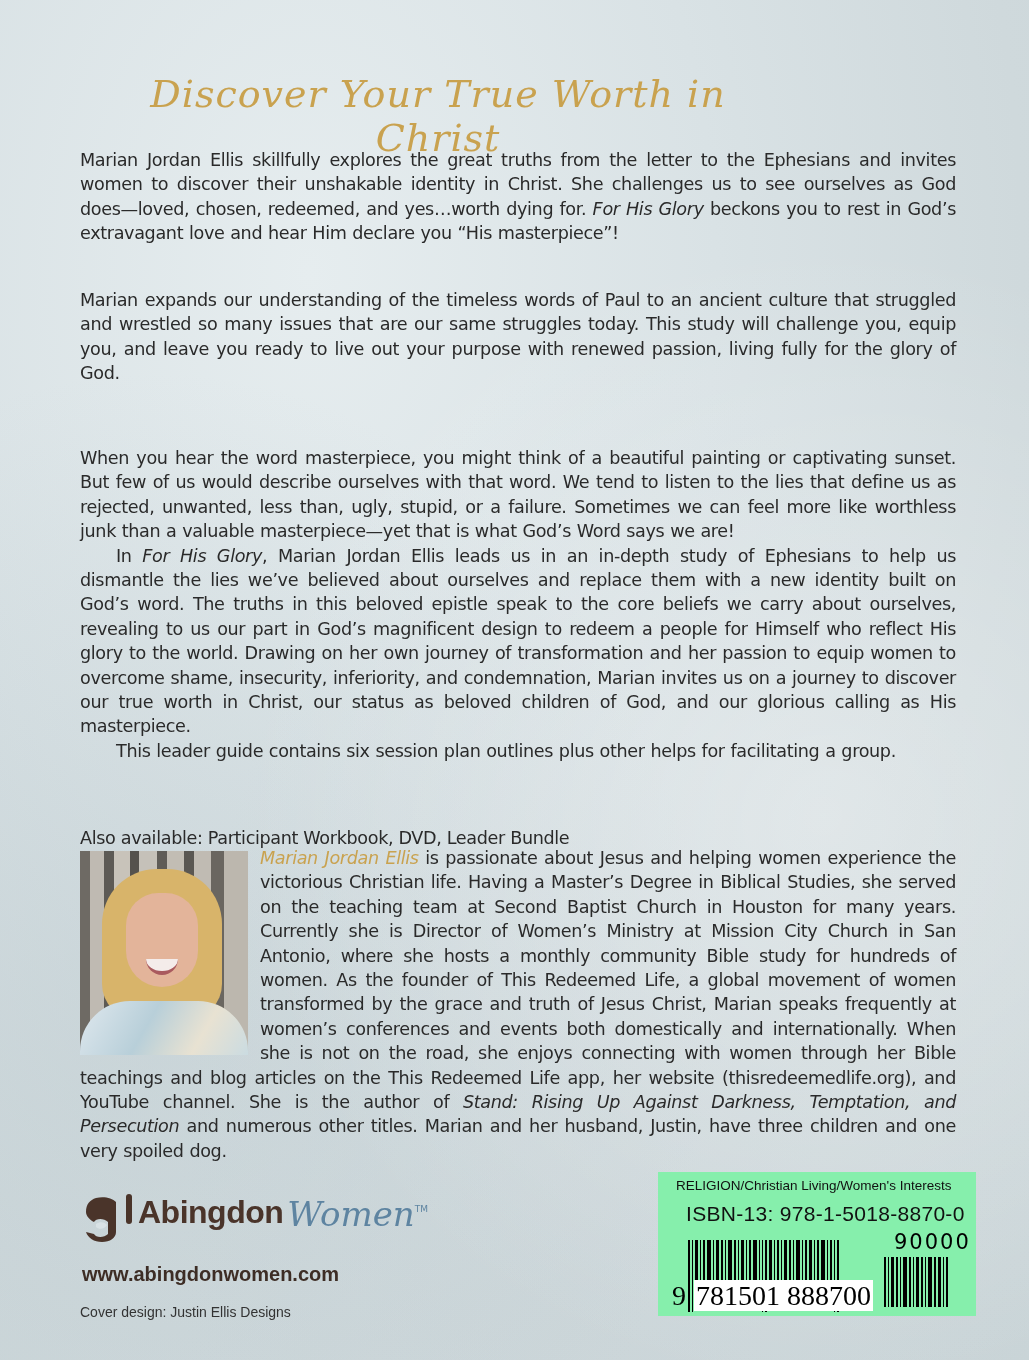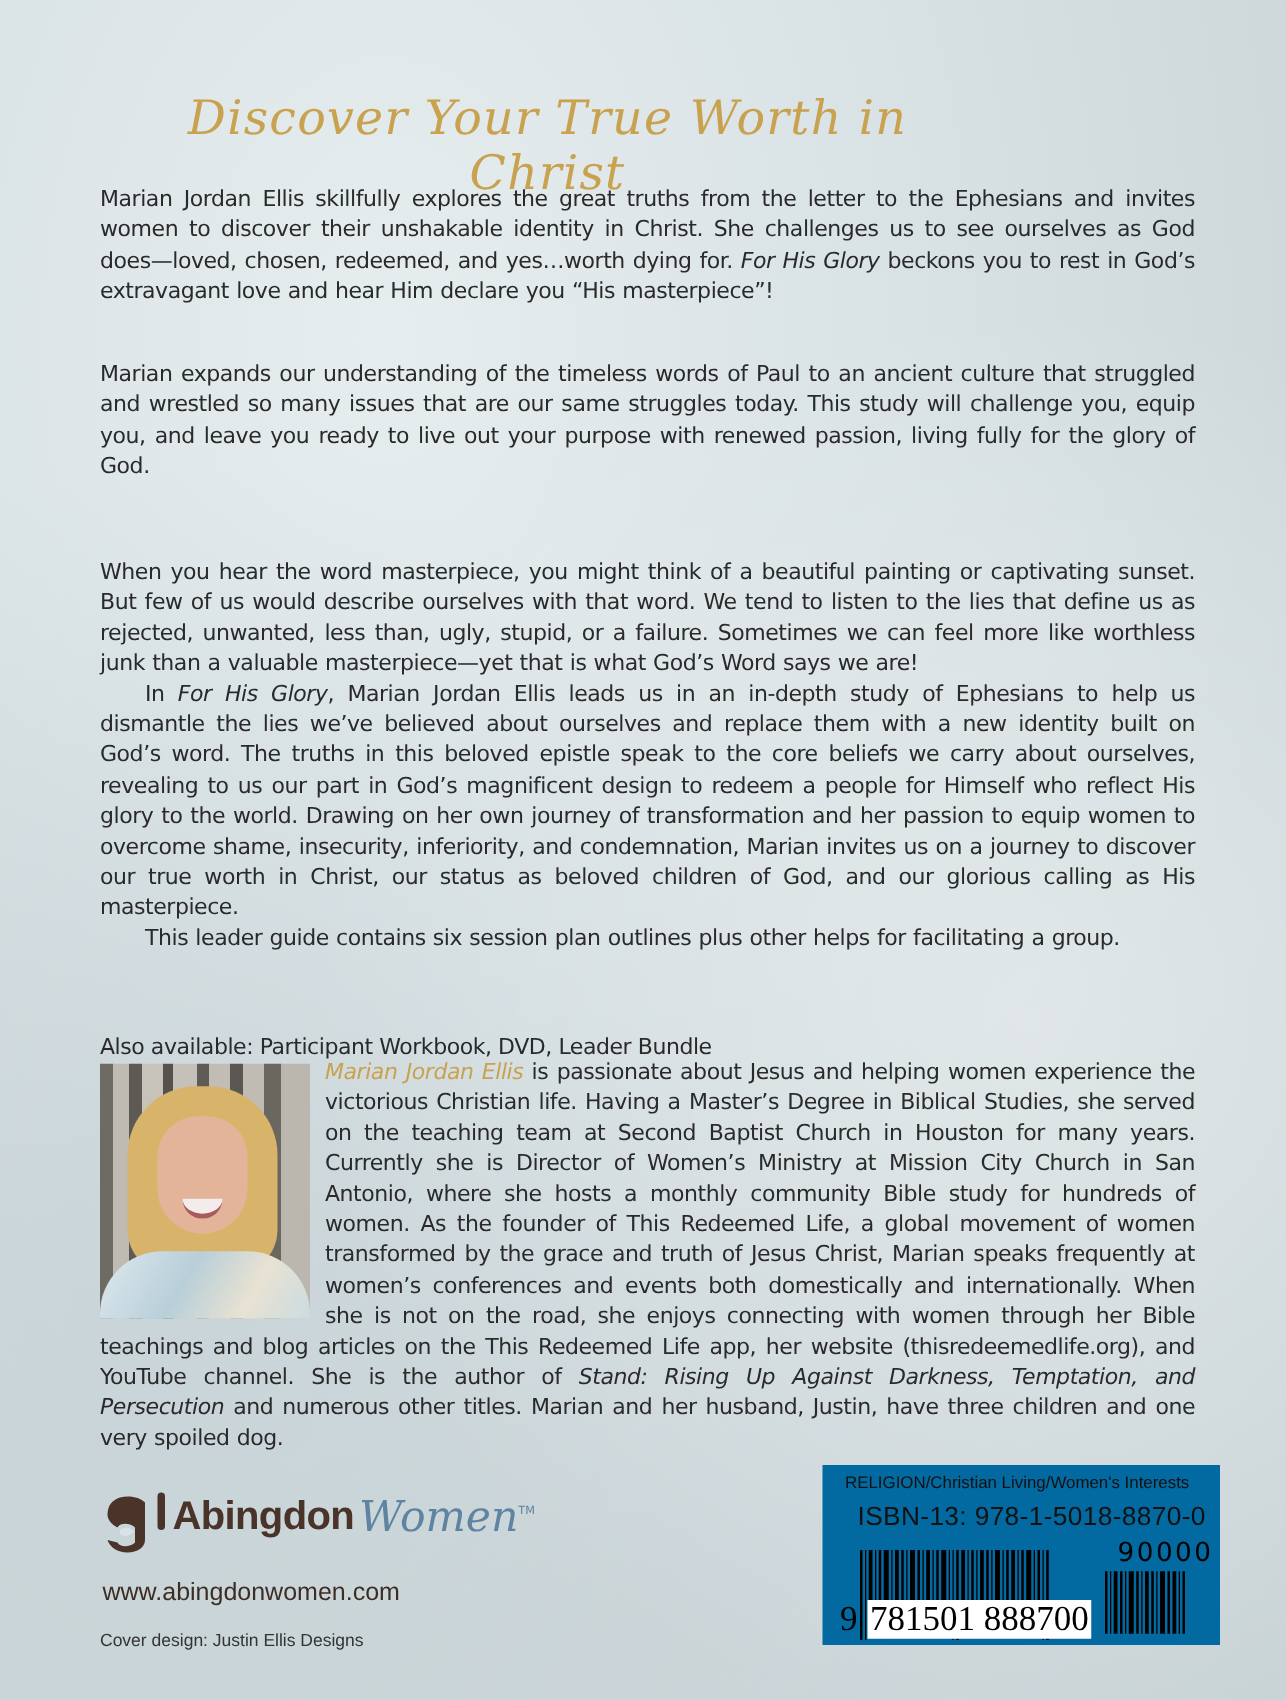--- a/index.html
+++ b/index.html
@@ -47,24 +47,24 @@
   .photo .hair { position: absolute; left: 22px; top: 18px; width: 120px; height: 150px; border-radius: 55px 55px 35px 35px; background: #d8b46a; }
   .photo .face { position: absolute; left: 46px; top: 42px; width: 72px; height: 94px; border-radius: 36px 36px 40px 40px; background: #e3b49a; }
   .photo .smile { position: absolute; left: 66px; top: 108px; width: 32px; height: 12px; border-radius: 0 0 16px 16px; background: #f4ecea; border-bottom: 4px solid #a95a5e; }
   .photo .shirt { position: absolute; left: 0; top: 150px; width: 168px; height: 60px; border-radius: 50px 50px 0 0; background: linear-gradient(120deg, #dfe8ee, #b8cfd9 40%, #e8e2d2 70%, #c9dbe2); }
   .logo { position: absolute; left: 82px; top: 1194px; height: 50px; display: flex; }
   .logo-mark { width: 40px; height: 50px; position: relative; }
   .logo-bar { width: 6px; height: 30px; background: #4a342a; border-radius: 3px; margin: 0 6px 0 4px; }
   .logo-abingdon { font-family: "Liberation Sans", sans-serif; font-size: 32px; font-weight: bold; color: #4a342a; letter-spacing: -0.5px; }
   .logo-women { font-family: "DejaVu Serif", serif; font-style: italic; font-size: 34px; color: #5e84a1; margin-left: 4px; }
   .logo-tm { font-size: 9px; color: #5e84a1; align-self: flex-start; margin-top: 10px; }
-  .website { position: absolute; left: 82px; top: 1263px; font-family: "Liberation Sans", sans-serif; font-weight: normal; font-size: 20px; color: #3d2d25; }
+  .website { position: absolute; left: 82px; top: 1263px; font-family: "Liberation Sans", sans-serif; font-weight: bold; font-size: 20px; color: #3d2d25; }
   .credit { position: absolute; left: 80px; top: 1304px; font-size: 14px; color: #333; font-family: "Liberation Sans", sans-serif; }
   .barcode-box {
-    position: absolute; left: 658px; top: 1172px; width: 318px; height: 144px; background: #0369a1;
+    position: absolute; left: 658px; top: 1172px; width: 318px; height: 144px; background: #86efac;
   }
   .bc-category { position: absolute; left: 18px; top: 6px; font-family: "Liberation Sans", sans-serif; font-size: 13.5px; color: #111; }
   .bc-isbn { position: absolute; left: 28px; top: 30px; font-family: "Liberation Sans", sans-serif; font-size: 21px; color: #111; letter-spacing: 0.3px; }
   .bars { position: absolute; left: 30px; top: 68px; height: 72px; display: flex; align-items: flex-start; }
   .bars span { display: block; background: #000; margin-right: 2px; }
   .bars-add { position: absolute; left: 226px; top: 85px; height: 50px; display: flex; }
   .bars-add span { display: block; background: #000; margin-right: 2px; height: 50px; }
   .bc-digits { position: absolute; left: 14px; top: 108px; font-family: Liberation Serif, serif; font-size: 28px; color: #000; background: transparent; }
   .bc-digits .first { margin-right: 8px; }
   .bc-digits .rest { background: #fff; padding: 0 2px; }

